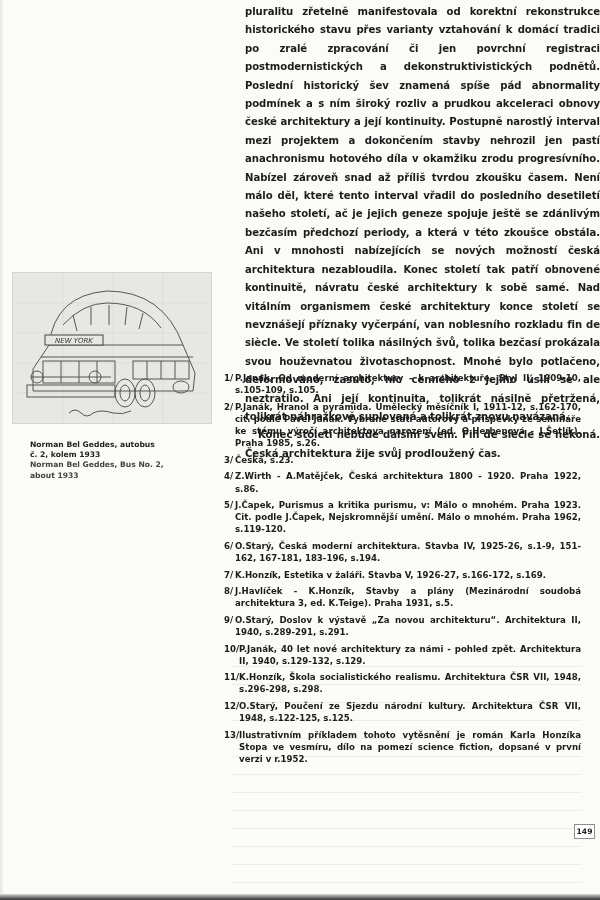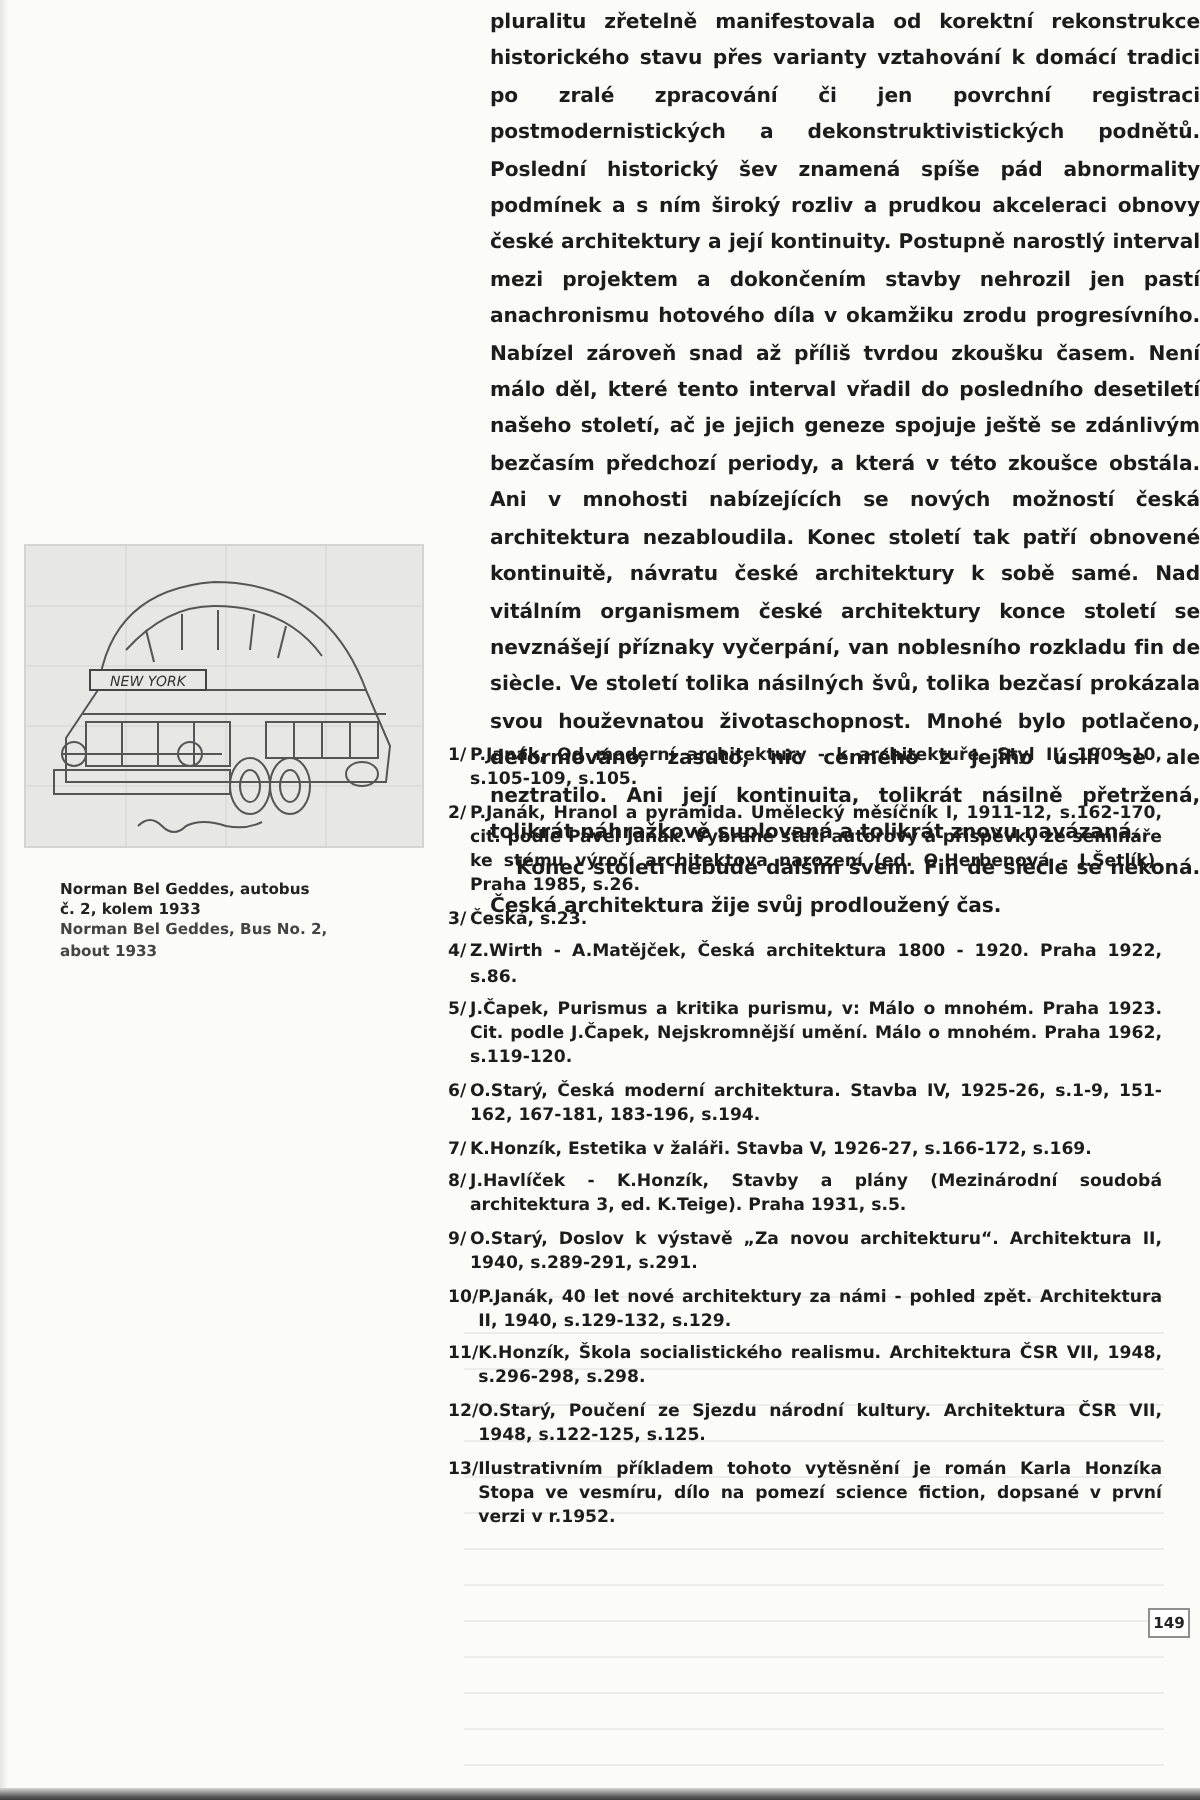--- a/index.html
+++ b/index.html
@@ -45,21 +45,21 @@
     background: #ef4444; border: 1px solid #d4d4d0;
   }
   .figure svg { display: block; }
   .caption {
     position: absolute; left: 30px; top: 440px; width: 181px; text-align: left;
     font-size: 7.6px; line-height: 10.2px; color: #222;
   }
   .caption .cz { font-weight: bold; }
   .caption .en { color: #444; font-weight: bold; }
   .page-number {
-    position: absolute; left: 574px; top: 804px; width: 19px; height: 13px;
+    position: absolute; left: 574px; top: 824px; width: 19px; height: 13px;
     border: 1px solid #8e8e8a; background: #fff;
     font-size: 7.6px; font-weight: bold; text-align: center; line-height: 13px;
     color: #222;
   }
 </style>
 </head>
 <body>
 
 <div class="page-edge-left"></div>
 

